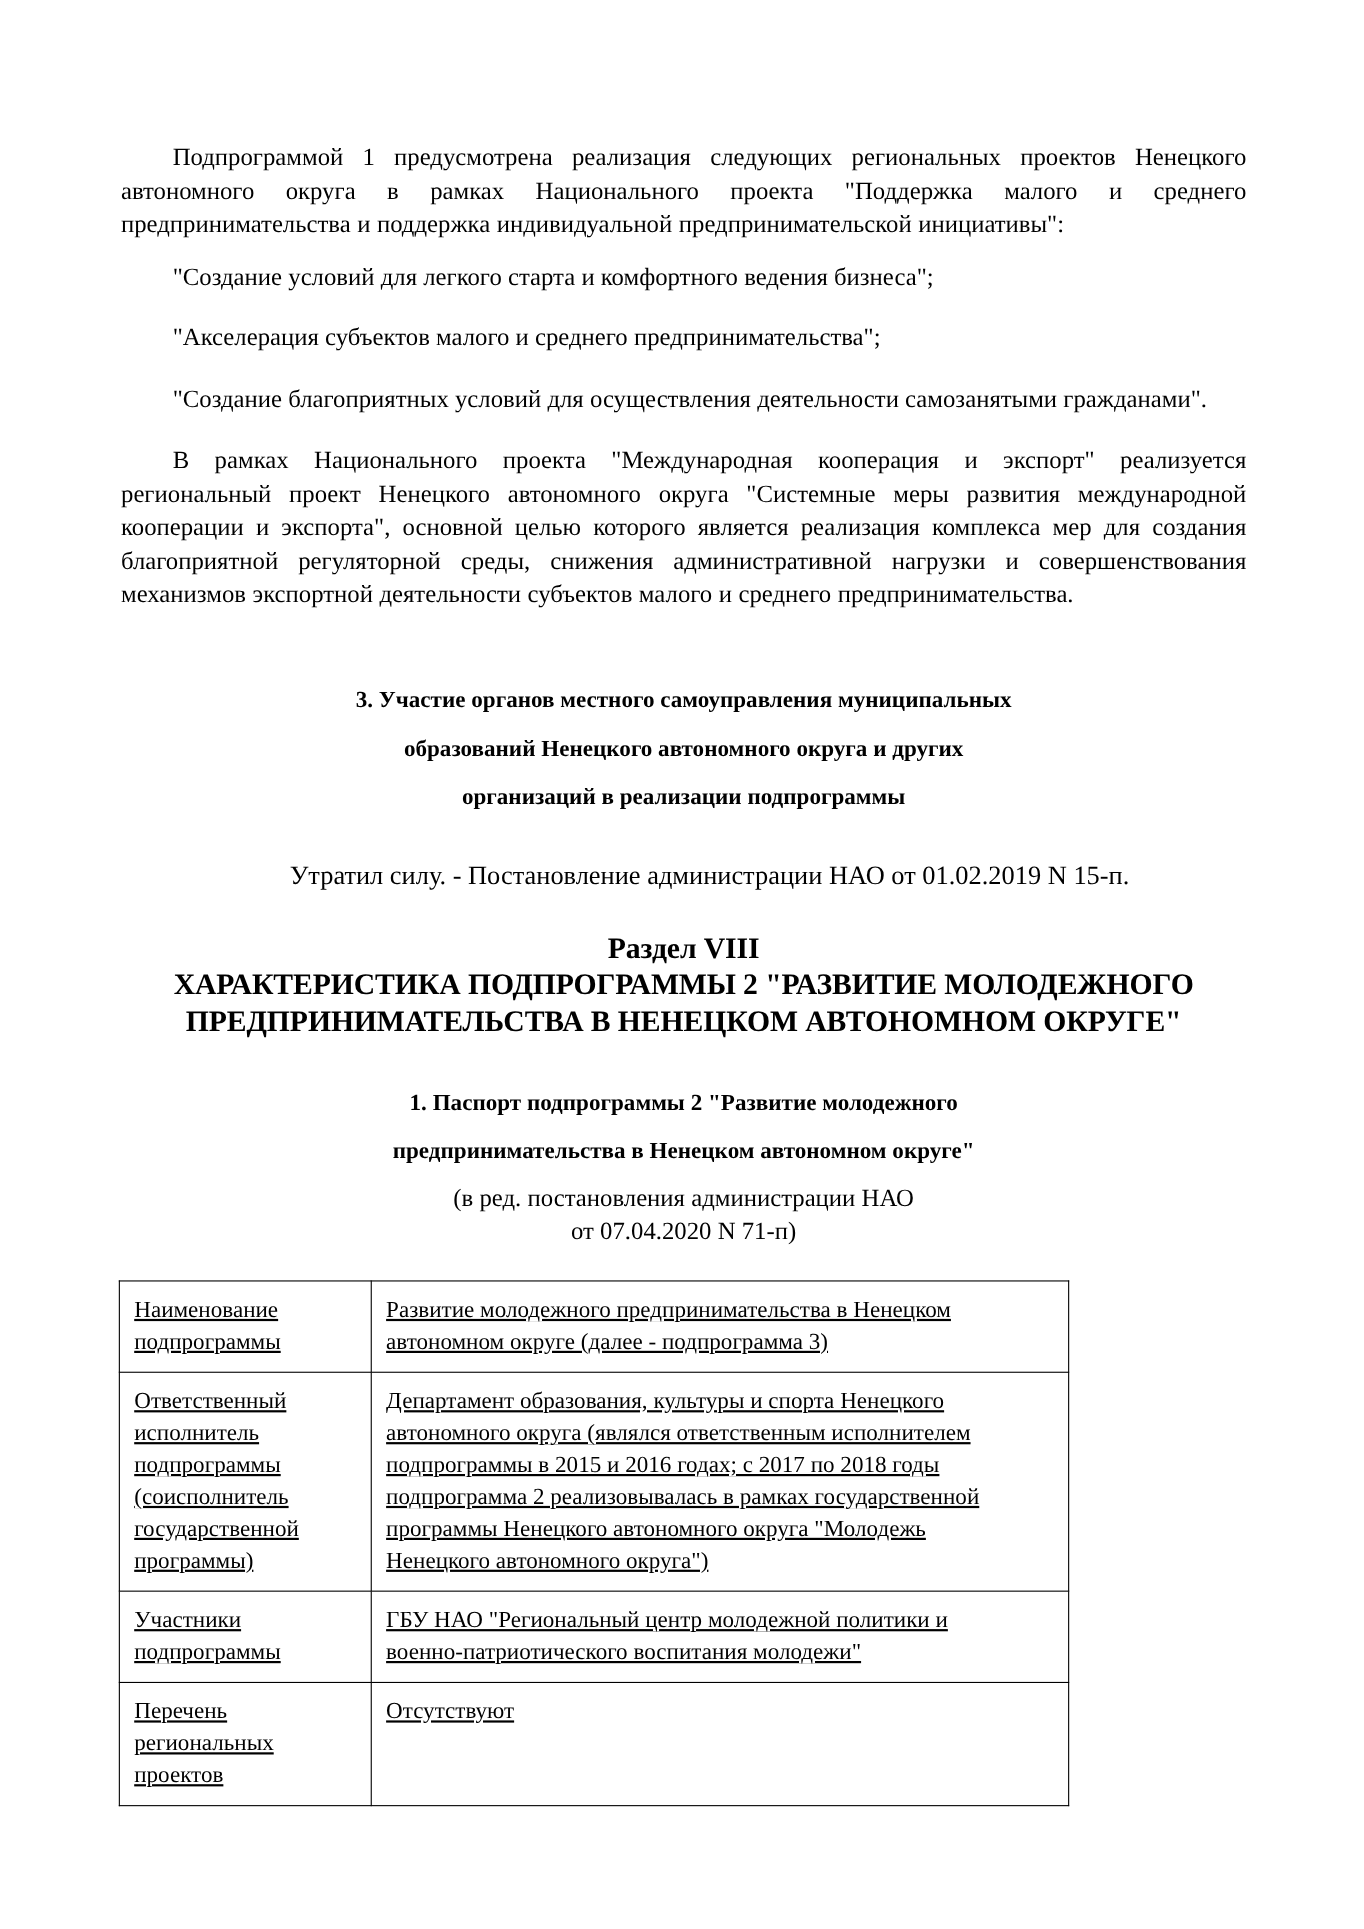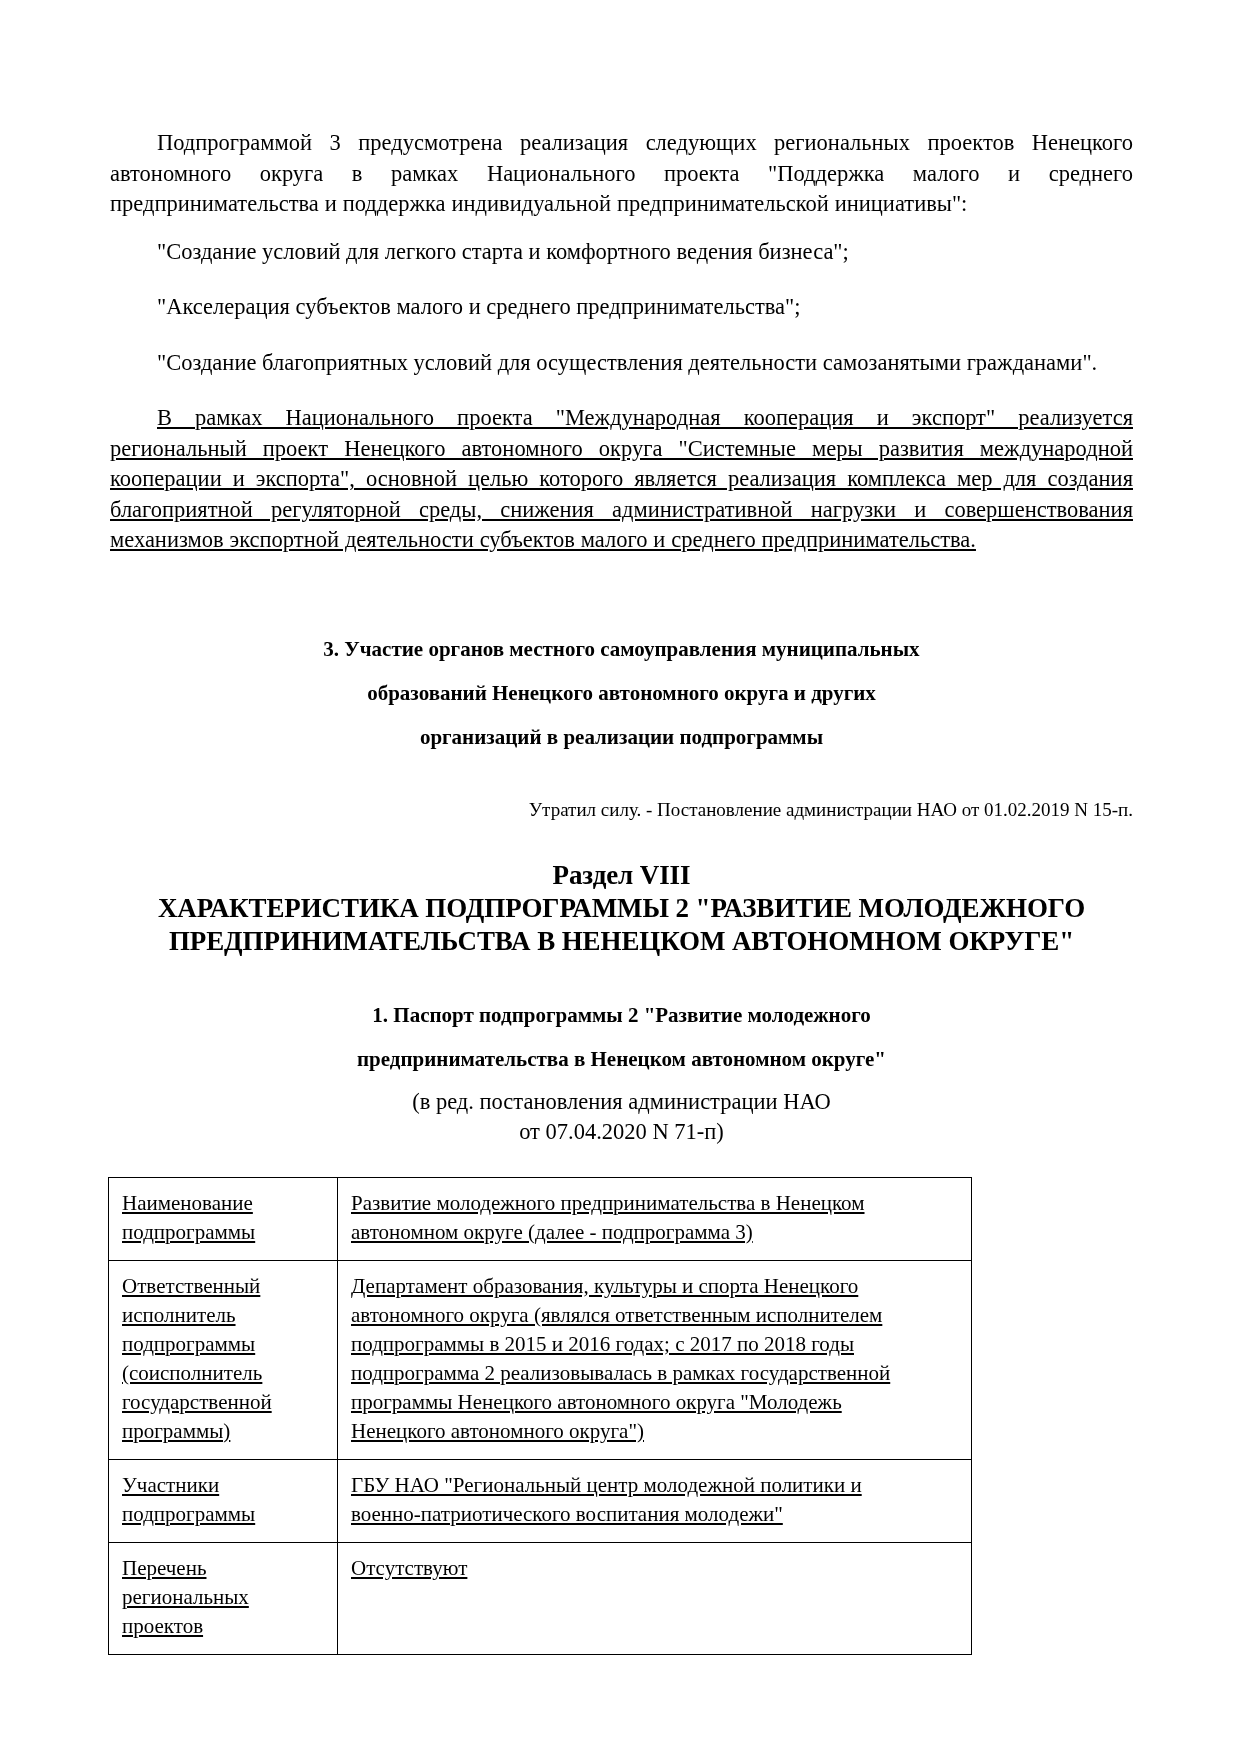--- a/index.html
+++ b/index.html
@@ -32,22 +32,21 @@
   p.para {
     margin: 0 0 17px 0;
     font-size: 22.5px;
     line-height: 30.5px;
     text-align: justify;
     text-indent: 47px;
     hyphens: none;
     word-spacing: 0.3px;
   }
   p.para.last-of-block {
-    margin-bottom: 32px;
-    text-decoration: underline;
+    margin-bottom: 19px;
   }
   p.quote-item {
     margin: 0 0 25px 0;
     font-size: 22.5px;
     line-height: 30.5px;
     text-align: justify;
     text-indent: 47px;
   }
 
   
@@ -73,23 +72,23 @@
     margin: 0 0 0 0;
   }
   .center-note {
     margin: 0;
     font-size: 22.5px;
     line-height: 30px;
     text-align: center;
   }
   .note-left {
     margin: 0;
-    font-size: 19px;
+    font-size: 24px;
     line-height: 30px;
-    text-align: right;
+    text-align: center;
     text-indent: 47px;
   }
   .gap-34 { height: 34px; }
   .gap-30 { height: 30px; }
 
   
   table.passport {
     border-collapse: collapse;
     width: 815px;
     margin-left: -2px;
@@ -116,21 +115,21 @@
   td.tall-cell {
     padding-bottom: 16px;
   }
 </style>
 </head>
 <body>
 
 <div class="page">
   <div class="content">
 
-    <p class="para">Подпрограммой 3 предусмотрена реализация следующих региональных проектов Ненецкого автономного округа в рамках Национального проекта "Поддержка малого и среднего предпринимательства и поддержка индивидуальной предпринимательской инициативы":</p>
+    <p class="para">Подпрограммой 1 предусмотрена реализация следующих региональных проектов Ненецкого автономного округа в рамках Национального проекта "Поддержка малого и среднего предпринимательства и поддержка индивидуальной предпринимательской инициативы":</p>
 
     <p class="quote-item">"Создание условий для легкого старта и комфортного ведения бизнеса";</p>
 
     <p class="quote-item">"Акселерация субъектов малого и среднего предпринимательства";</p>
 
     <p class="quote-item">"Создание благоприятных условий для осуществления деятельности самозанятыми гражданами".</p>
 
     <p class="para last-of-block">В рамках Национального проекта "Международная кооперация и экспорт" реализуется региональный проект Ненецкого автономного округа "Системные меры развития международной кооперации и экспорта", основной целью которого является реализация комплекса мер для создания благоприятной регуляторной среды, снижения административной нагрузки и совершенствования механизмов экспортной деятельности субъектов малого и среднего предпринимательства.</p>
 
     <div class="gap-34"></div>

